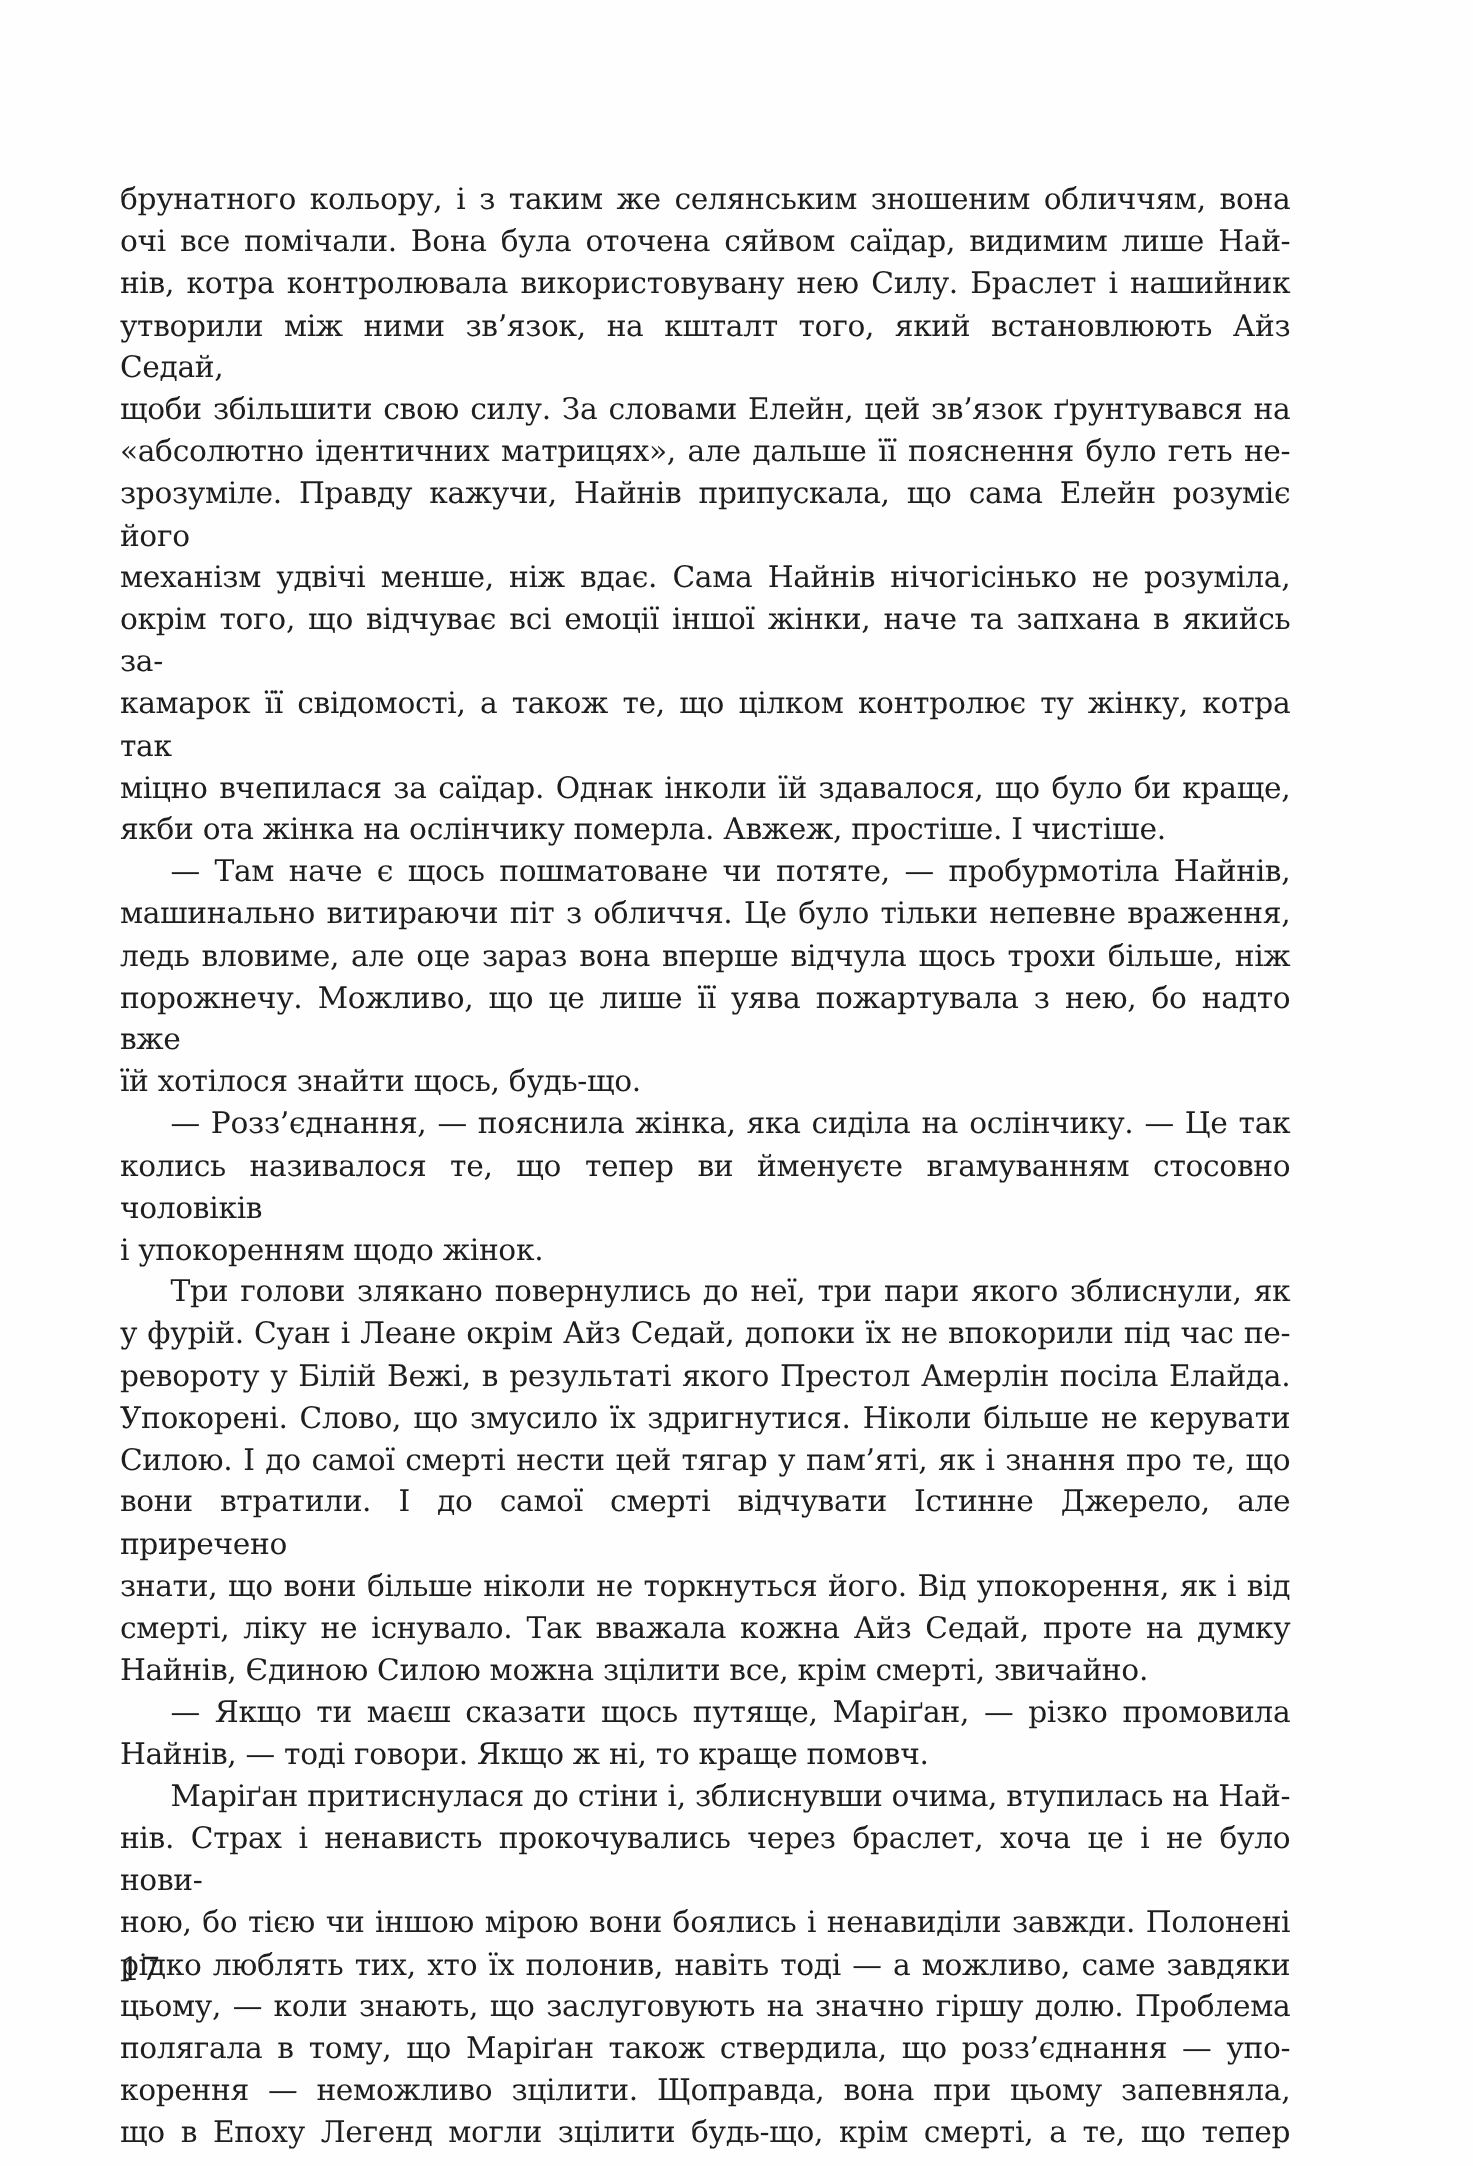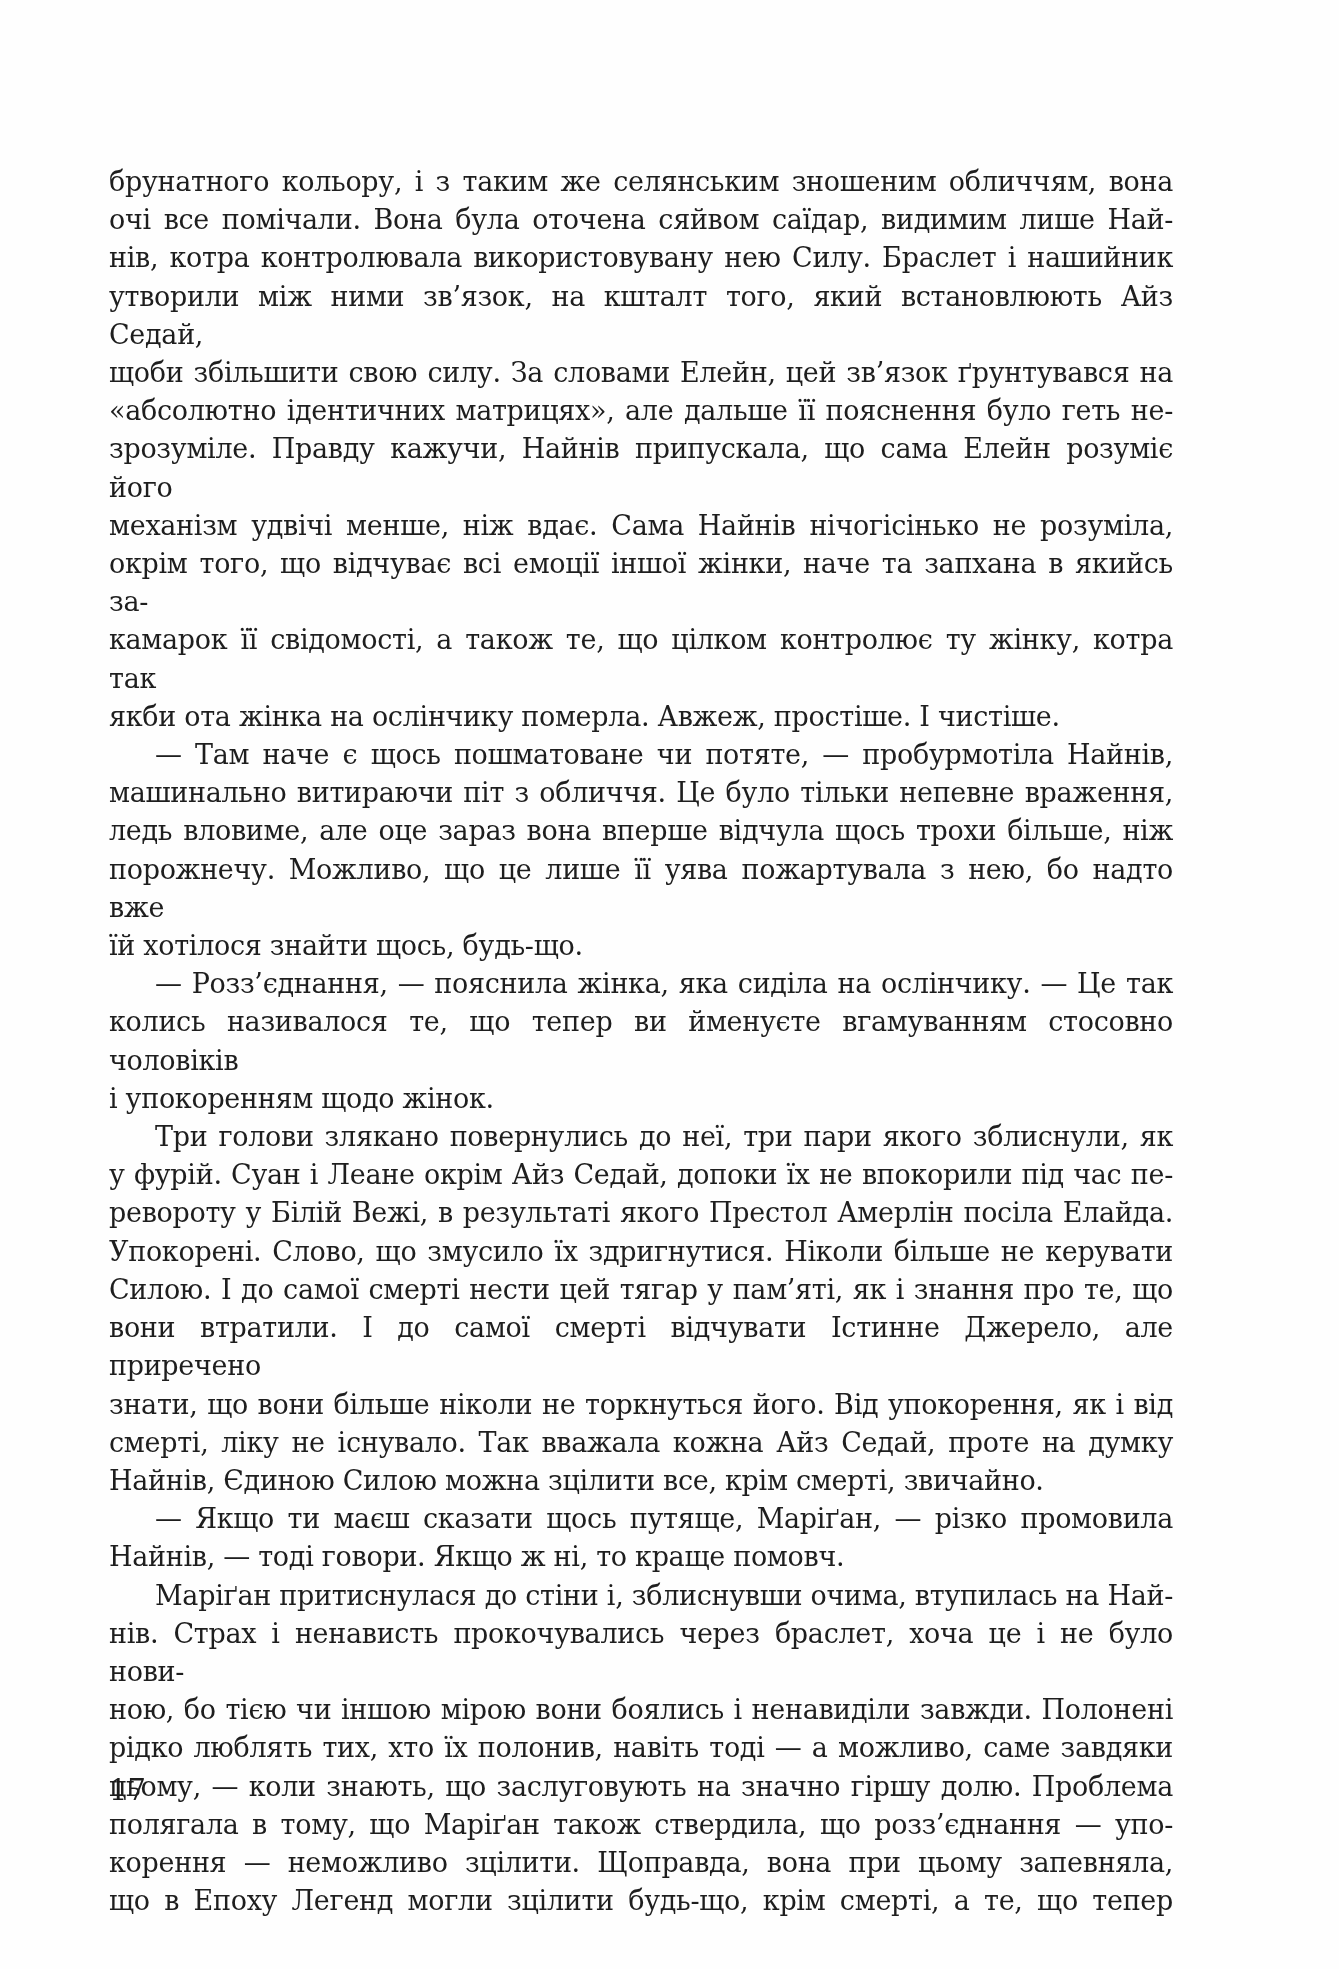--- a/index.html
+++ b/index.html
@@ -58,20 +58,21 @@
         <div class="line full"><span>брунатного кольору, і з таким же селянським зношеним обличчям, вона</span></div>
         <div class="line full"><span>очі все помічали. Вона була оточена сяйвом </span><span class="it">саїдар</span><span>, видимим лише Най-</span></div>
         <div class="line full"><span>нів, котра контролювала використовувану нею Силу. Браслет і нашийник</span></div>
         <div class="line full"><span>утворили між ними зв’язок, на кшталт того, який встановлюють Айз Седай,</span></div>
         <div class="line full"><span>щоби збільшити свою силу. За словами Елейн, цей зв’язок ґрунтувався на</span></div>
         <div class="line full"><span>«абсолютно ідентичних матрицях», але дальше її пояснення було геть не-</span></div>
         <div class="line full"><span>зрозуміле. Правду кажучи, Найнів припускала, що сама Елейн розуміє його</span></div>
         <div class="line full"><span>механізм удвічі менше, ніж вдає. Сама Найнів нічогісінько не розуміла,</span></div>
         <div class="line full"><span>окрім того, що відчуває всі емоції іншої жінки, наче та запхана в якийсь за-</span></div>
         <div class="line full"><span>камарок її свідомості, а також те, що цілком контролює ту жінку, котра так</span></div>
+        <div class="line full"><span>міцно вчепилася за </span><span class="it">саїдар</span><span>. Однак інколи їй здавалося, що було би краще,</span></div>
         <div class="line"><span>якби ота жінка на ослінчику померла. Авжеж, простіше. І чистіше.</span></div>
       </div>
       <div class="para">
         <div class="line full ind"><span>— Там наче є щось пошматоване чи потяте, — пробурмотіла Найнів,</span></div>
         <div class="line full"><span>машинально витираючи піт з обличчя. Це було тільки непевне враження,</span></div>
         <div class="line full"><span>ледь вловиме, але оце зараз вона вперше відчула щось трохи більше, ніж</span></div>
         <div class="line full"><span>порожнечу. Можливо, що це лише її уява пожартувала з нею, бо надто вже</span></div>
         <div class="line"><span>їй хотілося знайти щось, будь-що.</span></div>
       </div>
       <div class="para">

